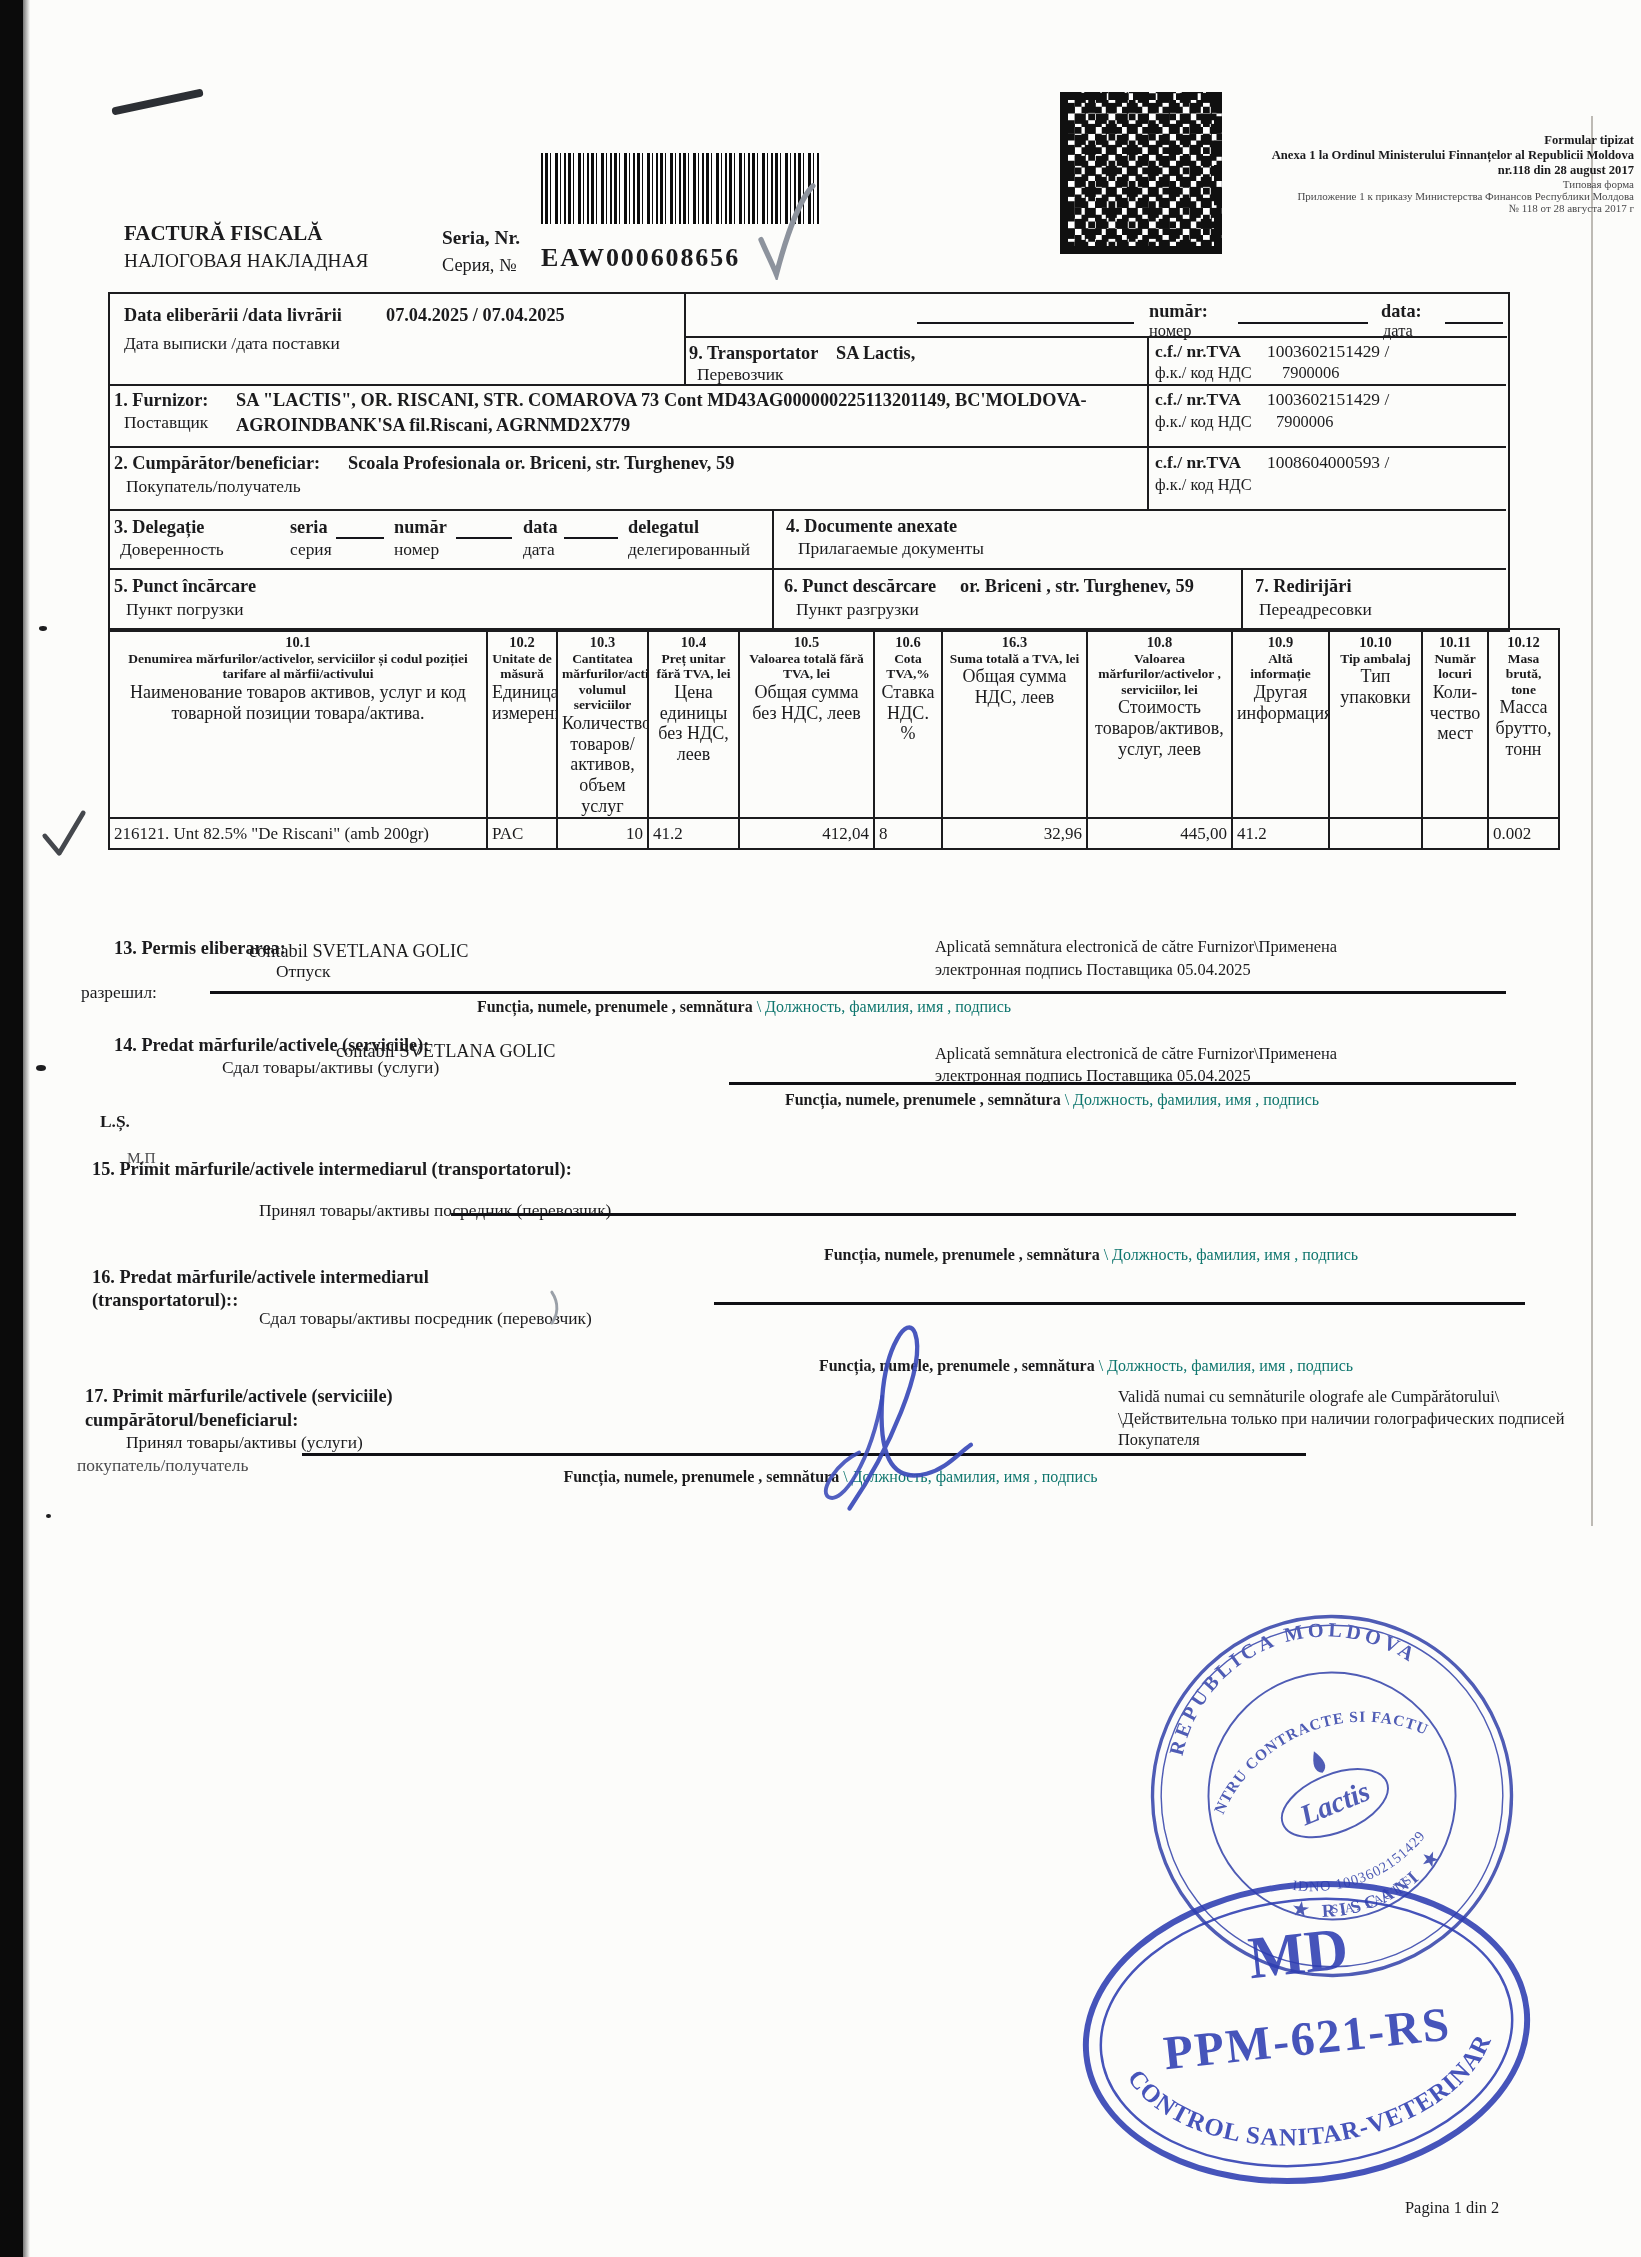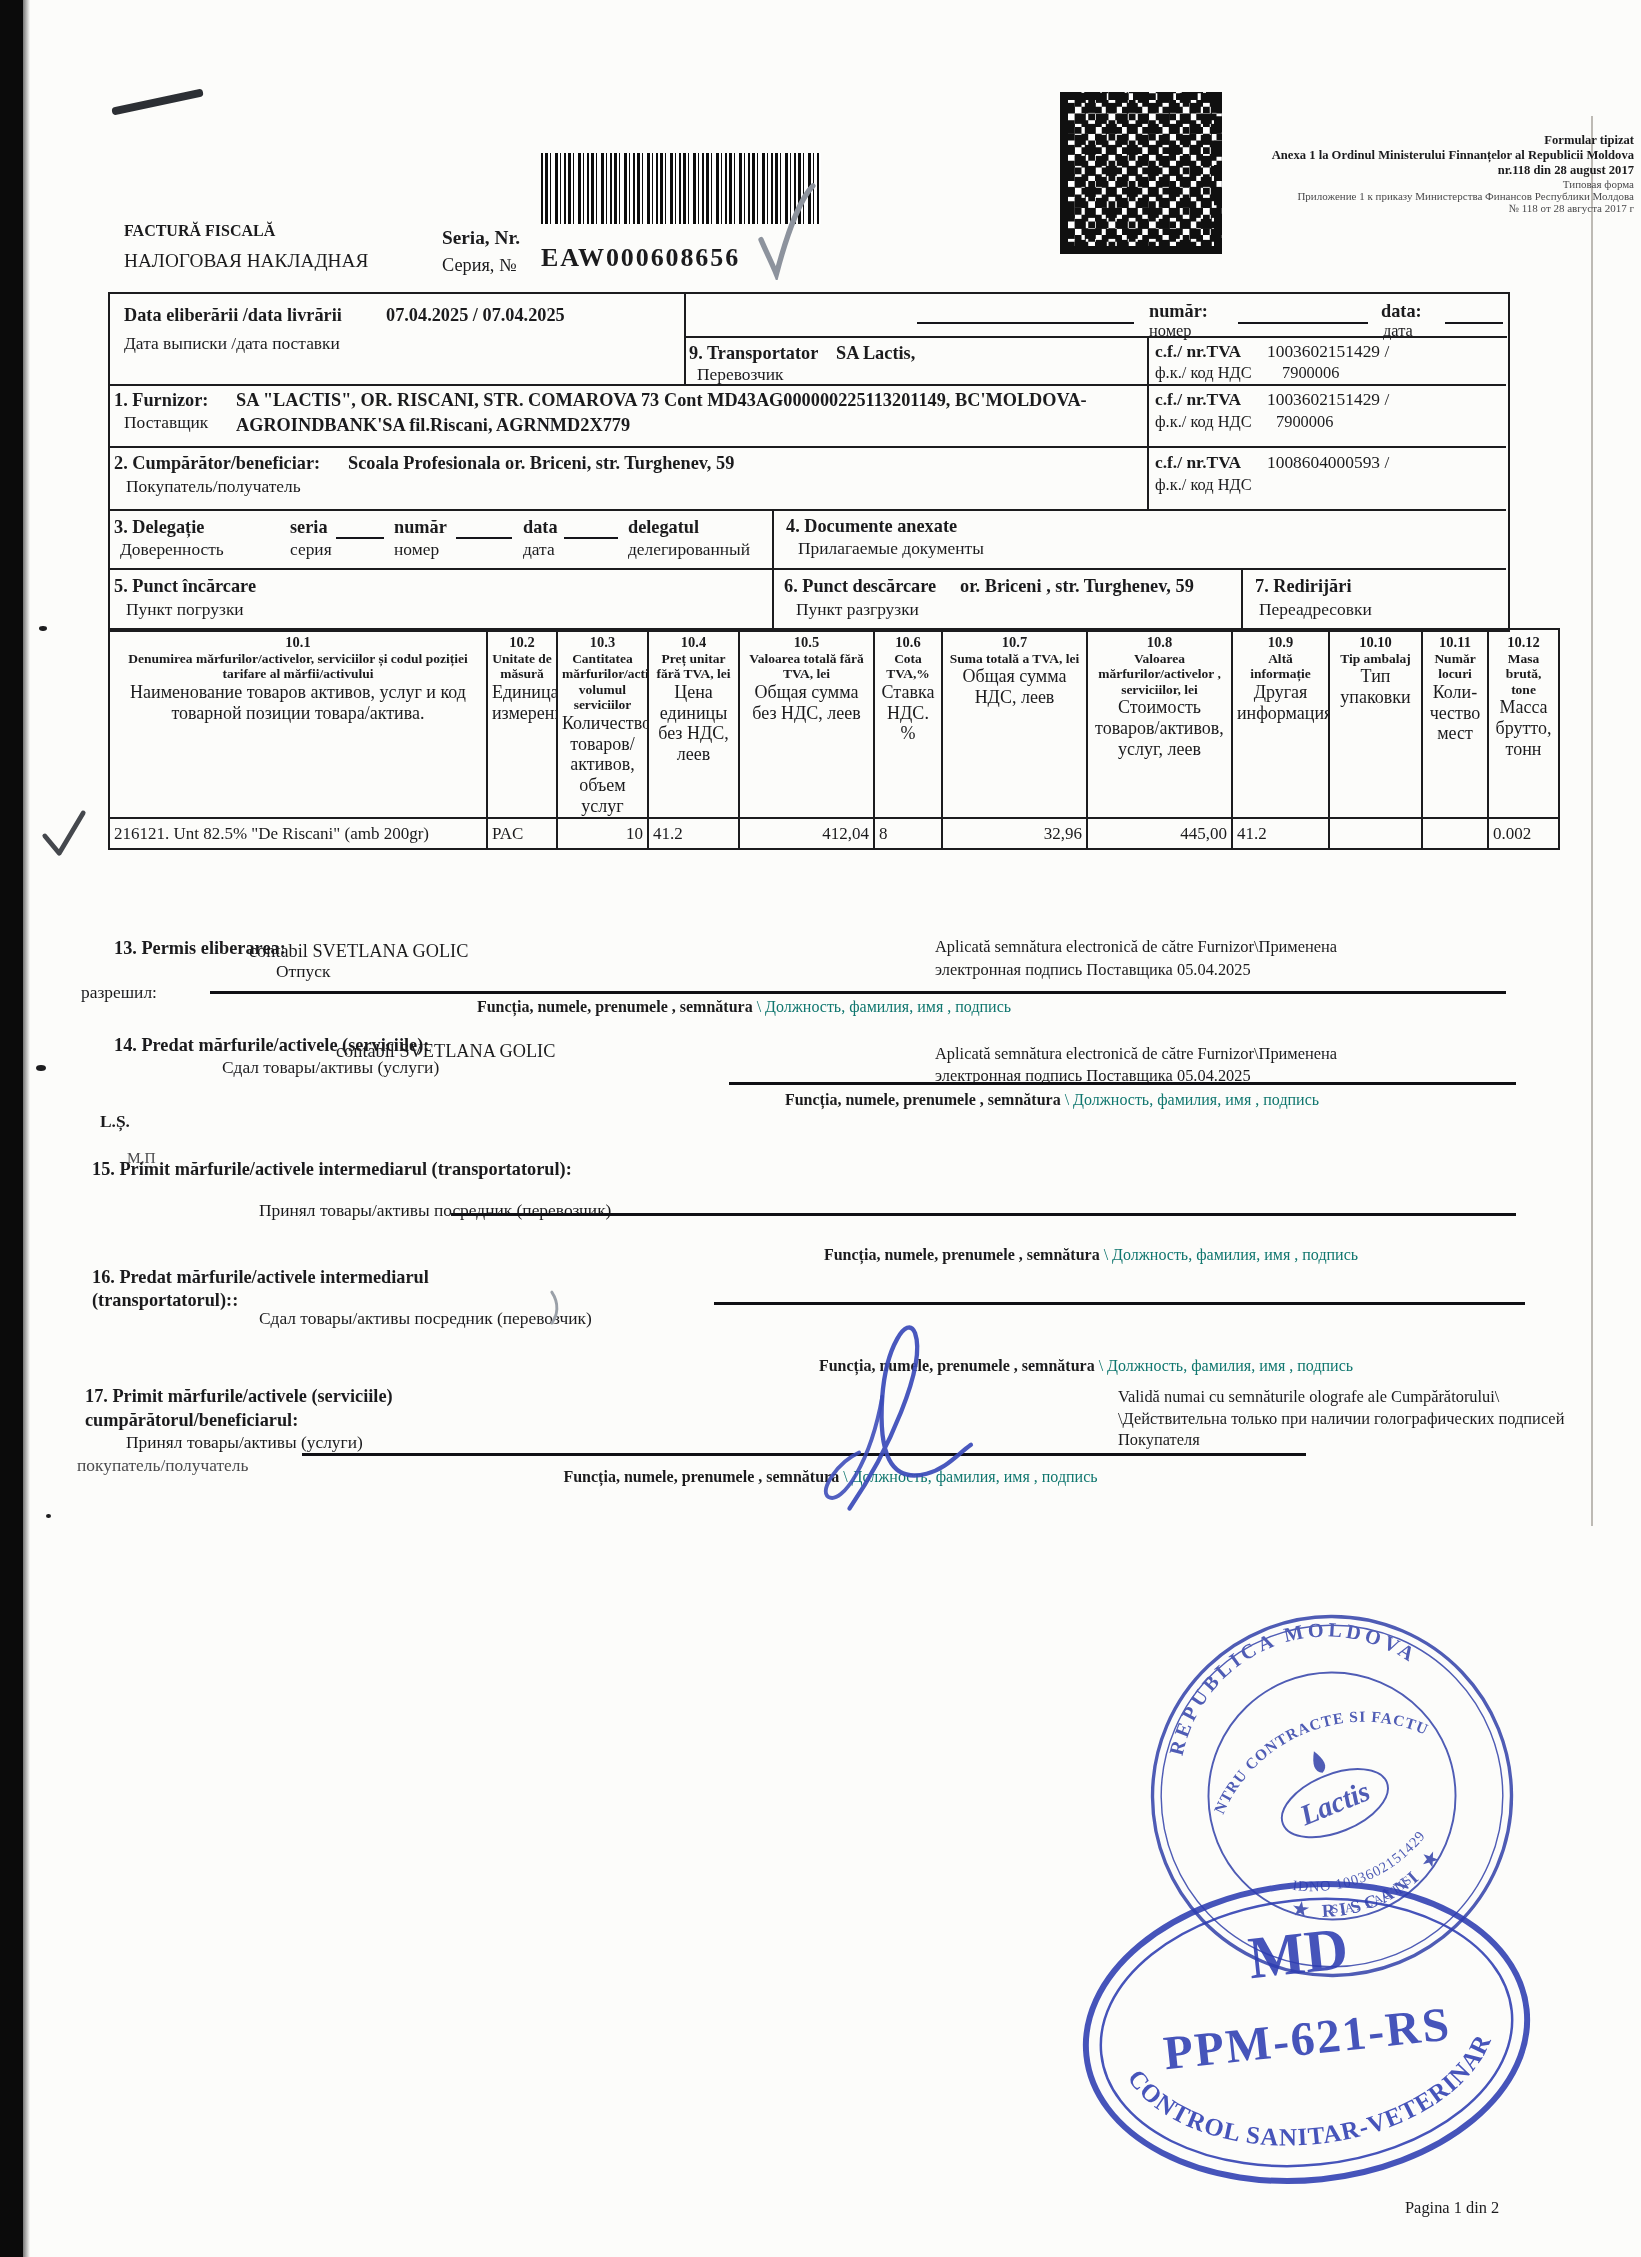--- a/index.html
+++ b/index.html
@@ -2,21 +2,21 @@
 <html><head>
 <meta charset="utf-8">
 <style>
   html,body{margin:0;padding:0;background:#e8e8e6;}
   .page{position:relative;width:1641px;height:2257px;background:#fcfcfa;overflow:hidden;
         font-family:"Liberation Serif","DejaVu Serif",serif;color:#1b1b1d;}
   .t{position:absolute;white-space:nowrap;line-height:1.12;}
   .bb{font-weight:bold;}
   .s11{font-size:11px}.s13{font-size:12.6px}.s16{font-size:15.4px}
   .s17{font-size:16.4px}.s18{font-size:17.4px}.s19{font-size:18.3px}
-  .s20{font-size:19.3px}.s22{font-size:16px}.s27{font-size:26px;letter-spacing:1.9px}
+  .s20{font-size:19.3px}.s22{font-size:21px}.s27{font-size:26px;letter-spacing:1.9px}
   .grey{color:#4a4a4c}
   .box{position:absolute;border:2.4px solid #1c1c1e;}
   .hl{position:absolute;height:2.4px;background:#1c1c1e;}
   .vl{position:absolute;width:2.4px;background:#1c1c1e;}
   .ul{position:absolute;height:2.4px;background:#15151a;}
   .rule{position:absolute;height:2.9px;background:#101014;}
   .cap{position:absolute;text-align:center;font-size:16px;white-space:nowrap;}
   .cap b{font-size:16px}
   .cap span{color:#0f766e}
   
@@ -194,21 +194,21 @@
             <div class="hnum">10.5</div>
             <div class="hro">Valoarea totală fără TVA, lei</div>
             <div class="hru">Общая сумма без НДС, леев</div>
           </td>
       <td>
             <div class="hnum">10.6</div>
             <div class="hro">Cota TVA,%</div>
             <div class="hru">Ставка НДС. %</div>
           </td>
       <td>
-            <div class="hnum">10.7</div>
+            <div class="hnum">16.3</div>
             <div class="hro">Suma totală a TVA, lei</div>
             <div class="hru">Общая сумма НДС, леев</div>
           </td>
       <td>
             <div class="hnum">10.8</div>
             <div class="hro">Valoarea mărfurilor/activelor , serviciilor, lei</div>
             <div class="hru">Стоимость товаров/активов, услуг, леев</div>
           </td>
       <td>
             <div class="hnum">10.9</div>

